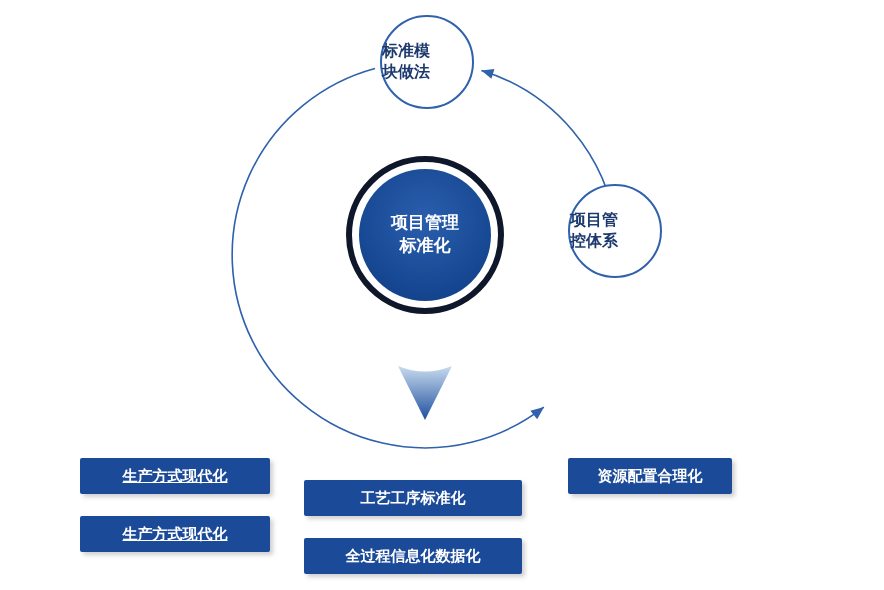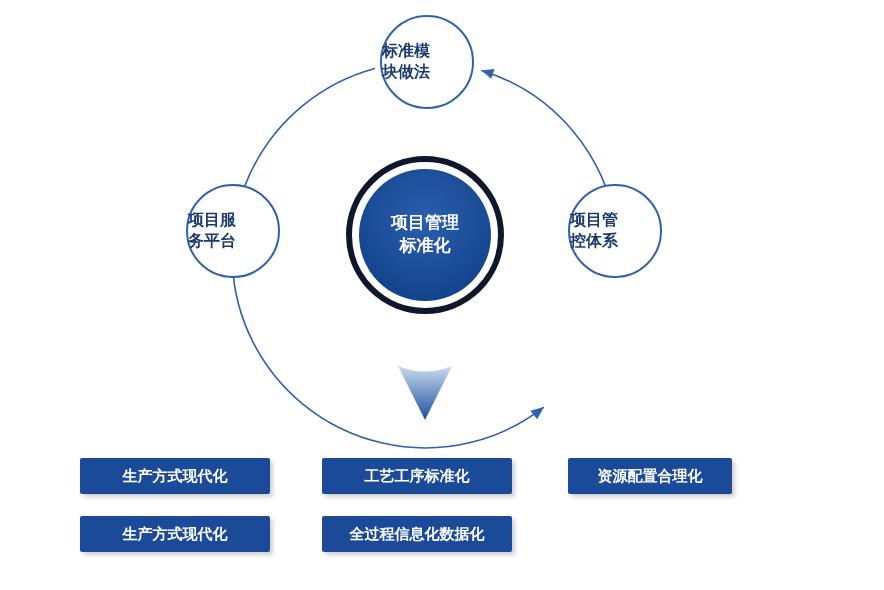--- a/index.html
+++ b/index.html
@@ -67,22 +67,22 @@
     color: #ffffff;
     font-size: 15px; font-weight: bold;
     display: flex; align-items: center; justify-content: center;
     border-radius: 2px;
     box-shadow: 3px 3px 4px rgba(120,120,120,0.35);
     z-index: 2;
     white-space: nowrap;
   }
   .r1 { top: 458px; }
   .r2 { top: 516px; }
-  .c1 { left: 80px;  width: 190px; }
-  .c2 { left: 322px; width: 190px; }
+  .c1 { left: 80px;  width: 190px; text-decoration: underline; }
+  .c2 { left: 304px; width: 218px; margin-top: 22px; }
   .c3 { left: 568px; width: 164px; }
 </style>
 </head>
 <body>
 
 <div id="canvas">
 
   <svg id="arc-layer" width="884" height="590" viewBox="0 0 884 590">
     <defs>
       <linearGradient id="arrowGrad" x1="0" y1="0" x2="0" y2="1">
@@ -101,24 +101,20 @@
     <div id="center-core">
       <span class="line">项目管理</span>
       <span class="line">标准化</span>
     </div>
   </div>
 
   <div id="sat-top" class="satellite">
     <span class="line">标准模</span>
     <span class="line">块做法</span>
   </div>
-  <div id="sat-left" class="satellite">
-    <span class="line">项目服</span>
-    <span class="line">务平台</span>
-  </div>
   <div id="sat-right" class="satellite">
     <span class="line">项目管</span>
     <span class="line">控体系</span>
   </div>
 
   <div class="benefit r1 c1">生产方式现代化</div>
   <div class="benefit r1 c2">工艺工序标准化</div>
   <div class="benefit r1 c3">资源配置合理化</div>
   <div class="benefit r2 c1">生产方式现代化</div>
   <div class="benefit r2 c2">全过程信息化数据化</div>

